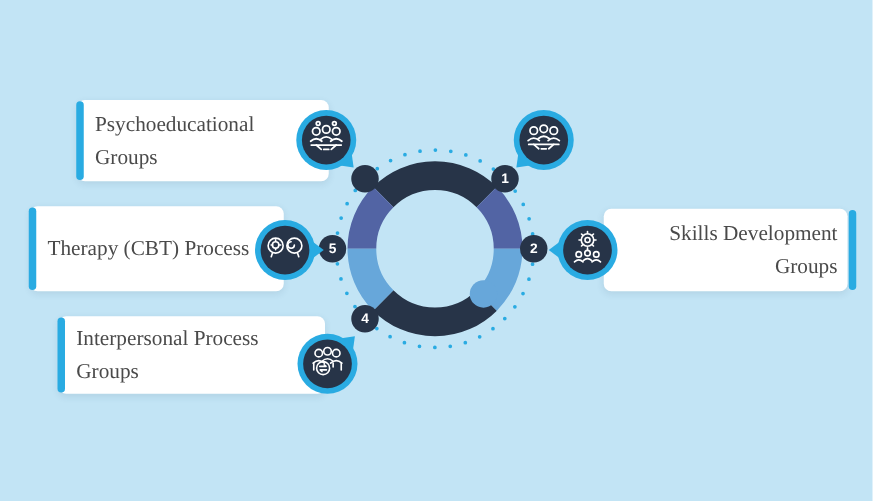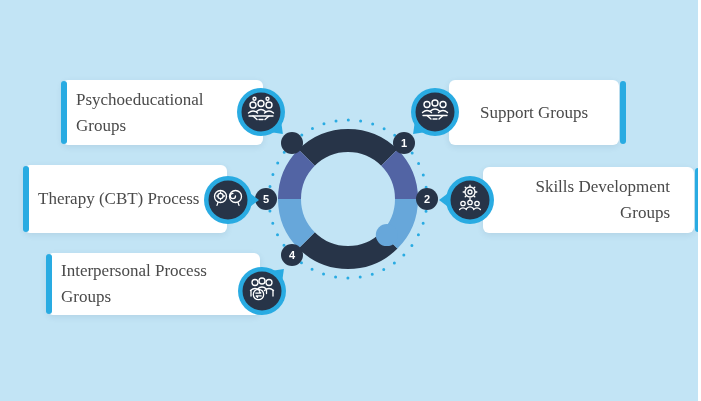--- a/index.html
+++ b/index.html
@@ -20,21 +20,21 @@
     font-size:17px;line-height:26px;
   }
   .card .line{white-space:nowrap;}
   .bar{
     position:absolute;top:1px;bottom:1px;width:6px;
     background:#29abe2;border-radius:3px;
   }
   .bar.left{left:-1px;}
   .bar.right{right:-7px;}
   .pad-left{padding-left:14px;}
-  .pad-right{padding-right:24px;align-items:flex-end;}
+  .pad-right{padding-right:8px;align-items:flex-end;}
   .centered{align-items:center;}
   .badge{
     position:absolute;width:22px;height:22px;border-radius:50%;
     background:#273448;color:#ffffff;
     font-family:"Liberation Sans", sans-serif;font-size:11px;font-weight:bold;
     display:flex;align-items:center;justify-content:center;
     z-index:4;
   }
   .bubble{position:absolute;z-index:5;}
   #wheel-svg{position:absolute;left:0;top:0;z-index:2;}
@@ -56,24 +56,20 @@
     </g>
     <circle cx="386.8" cy="235.1" r="11" fill="#67a7da"></circle>
   </svg>
 
   <div class="card pad-left" style="left:62px;top:80px;width:187px;height:65px;">
     <div class="bar left"></div>
     <div class="line">Psychoeducational</div>
     <div class="line">Groups</div>
   </div>
 
-  <div class="card centered" style="left:449px;top:80px;width:170px;height:65px;">
-    <div class="bar right"></div>
-    <div class="line">Support Groups</div>
-  </div>
 
   <div class="card pad-left" style="left:24px;top:165px;width:189px;height:68px;">
     <div class="bar left"></div>
     <div class="line">Therapy (CBT) Process</div>
   </div>
 
   <div class="card pad-right" style="left:483px;top:167px;width:187px;height:66px;">
     <div class="bar right"></div>
     <div class="line">Skills Development</div>
     <div class="line">Groups</div>

